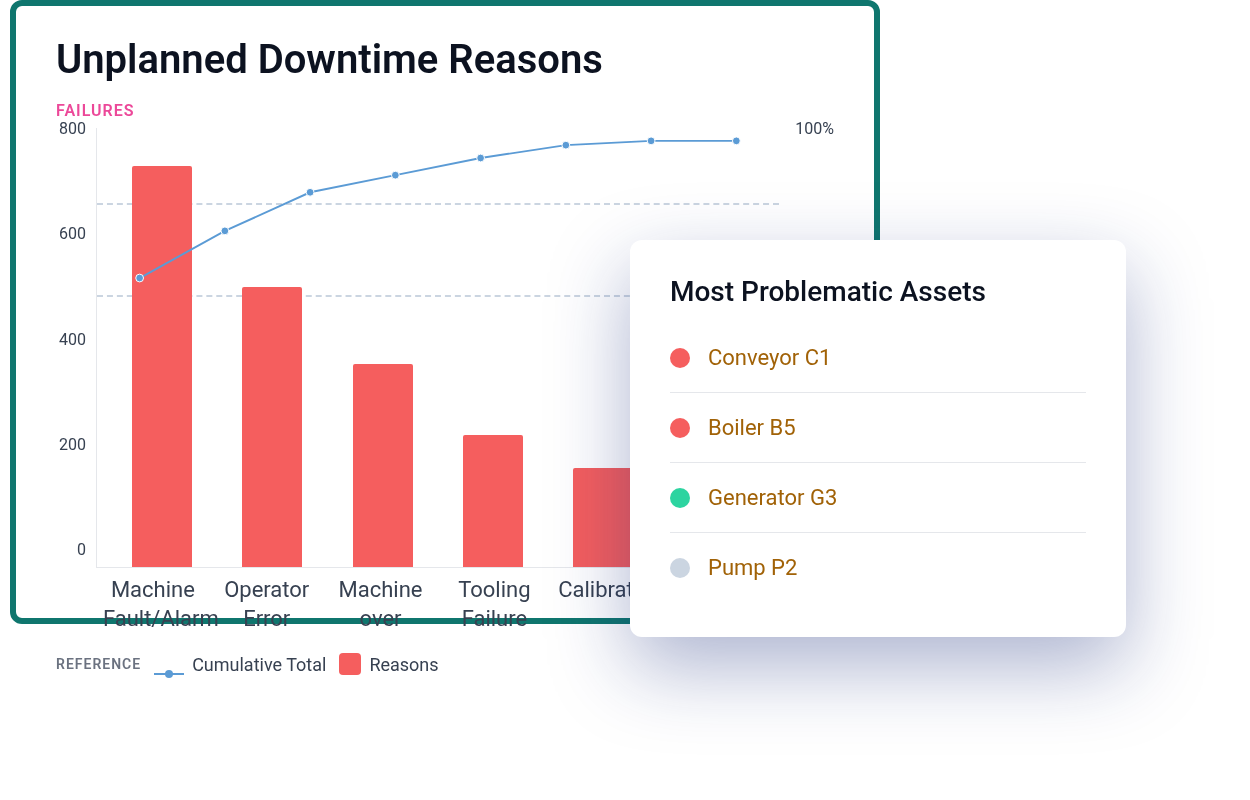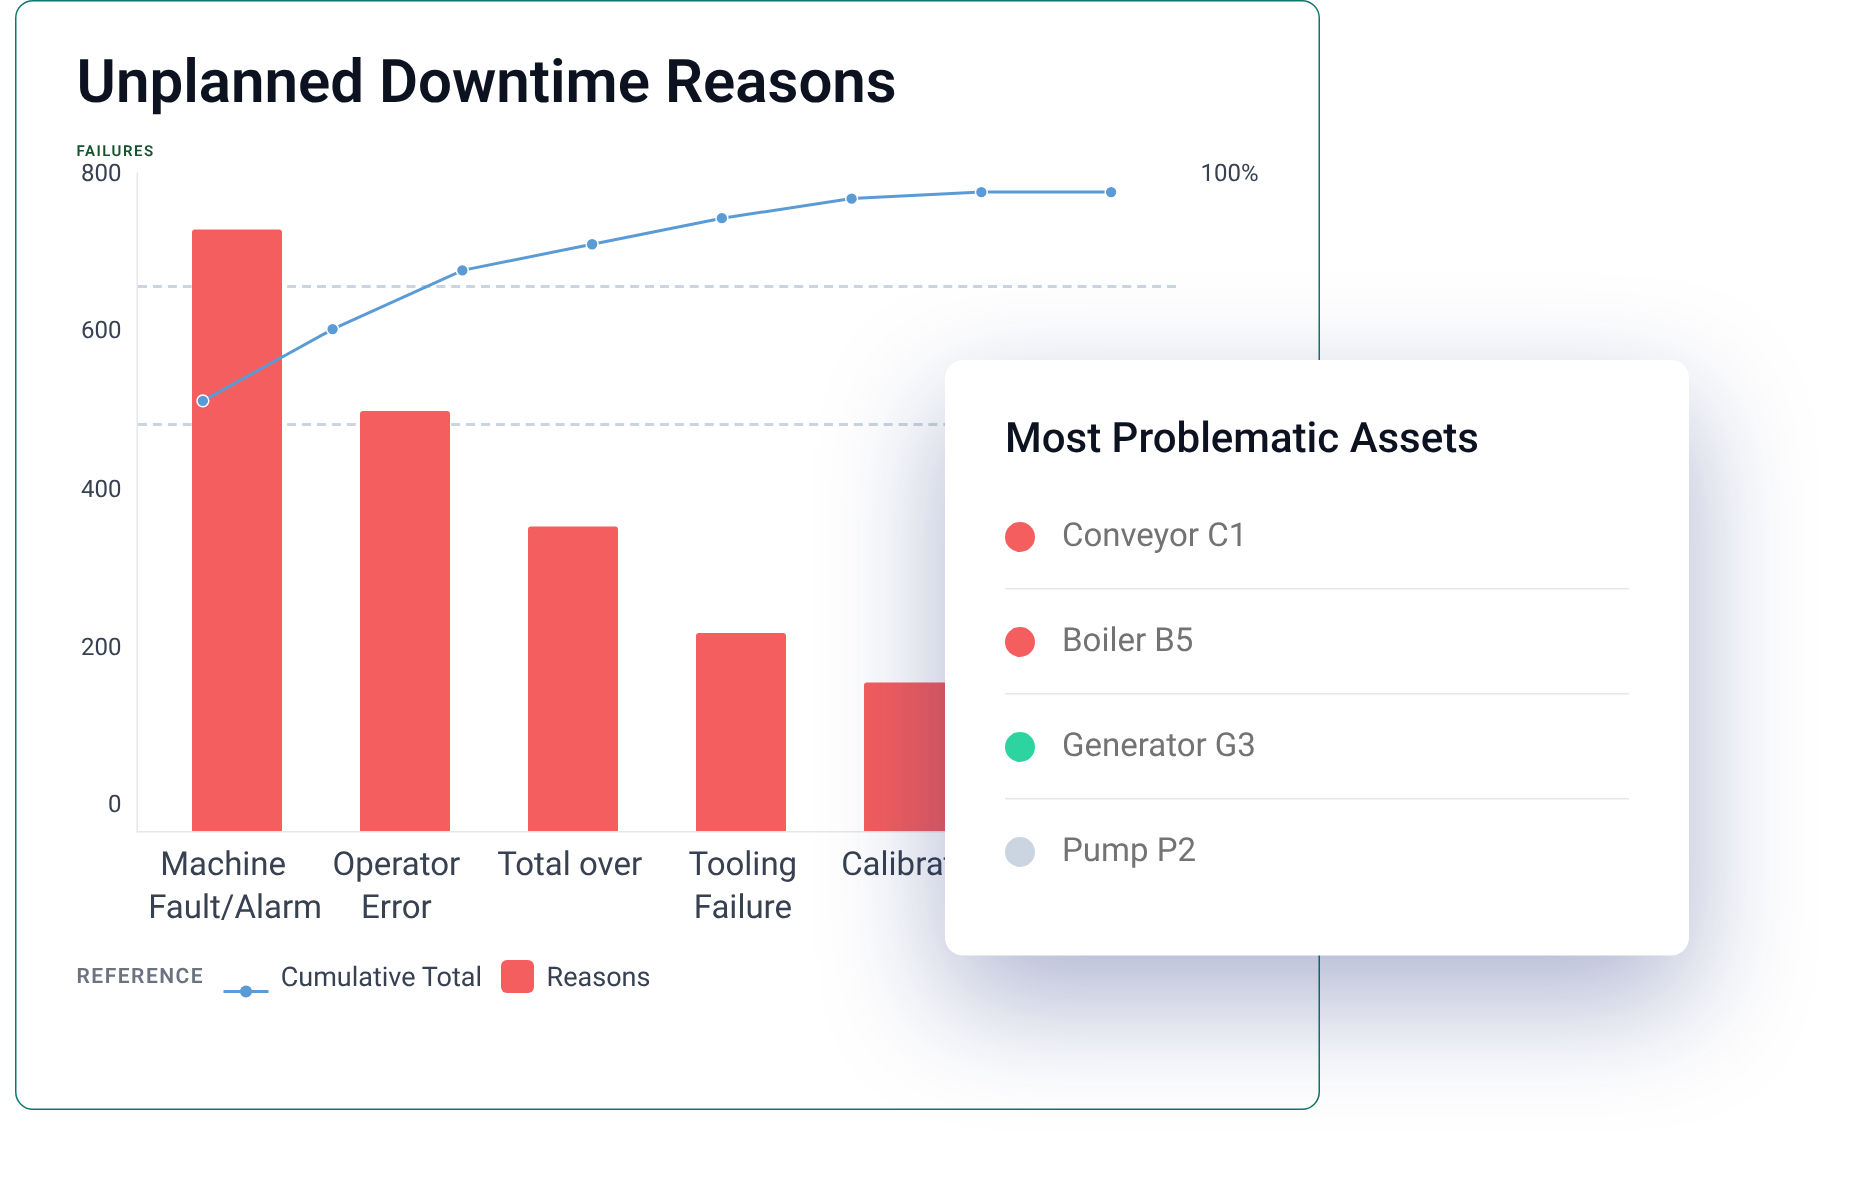--- a/index.html
+++ b/index.html
@@ -9,36 +9,36 @@
     width: 1250px;
     height: 800px;
     position: relative;
     overflow: hidden;
   }
   .chart-card {
     position: absolute;
     left: 10px;
     top: 0px;
     width: 870px;
-    height: 740px;
+    height: 624px;
     background: #fff;
-    border: 1px solid #0f766e;
+    border: 6px solid #0f766e;
     border-radius: 12px;
     padding: 30px 40px 20px 40px;
   }
   .chart-title {
     font-size: 40px;
     font-weight: 600;
     color: #0c1220;
     margin-bottom: 18px;
   }
   .chart-ylabel {
-    font-size: 10px;
+    font-size: 16px;
     letter-spacing: 1px;
-    color: #14532d;
+    color: #ec4899;
     font-weight: 600;
     margin-bottom: 8px;
   }
   .plot-wrap {
     display: flex;
     align-items: stretch;
   }
   .yaxis {
     display: flex;
     flex-direction: column;
@@ -158,21 +158,21 @@
     color: #0c1220;
     margin-bottom: 15px;
   }
   .asset-row {
     display: flex;
     align-items: center;
     gap: 18px;
     padding: 22px 0;
     border-bottom: 1px solid #e5e7eb;
     font-size: 22px;
-    color: #737373;
+    color: #a16207;
   }
   .asset-row:last-child { border-bottom: none; }
   .dot {
     width: 20px; height: 20px;
     border-radius: 50%;
   }
   .dot.red { background: #f55e5e; }
   .dot.green { background: #2dd4a0; }
   .dot.grey { background: #cbd5e1; }
 </style>
@@ -214,21 +214,21 @@
           <circle cx="568.75" cy="13.199999999999989" r="4" fill="#5b9bd5" stroke="#fff" stroke-width="1"></circle>
           <circle cx="656.25" cy="13.199999999999989" r="4" fill="#5b9bd5" stroke="#fff" stroke-width="1"></circle>
         </svg>
     </div>
     <div style="width:55px"></div>
   </div>
 
   <div class="xaxis" id="xaxis">
       <div class="tick">Machine Fault/Alarm</div>
       <div class="tick">Operator Error</div>
-      <div class="tick">Total over</div>
+      <div class="tick">Machine over</div>
       <div class="tick">Tooling Failure</div>
       <div class="tick">Calibration</div>
       <div class="tick">Material load/unload</div>
     </div>
 
   <div class="legend">
     <span class="ref">REFERENCE</span>
     <div class="legend-item">
       <span class="line-swatch"></span>
       <span>Cumulative Total</span>

